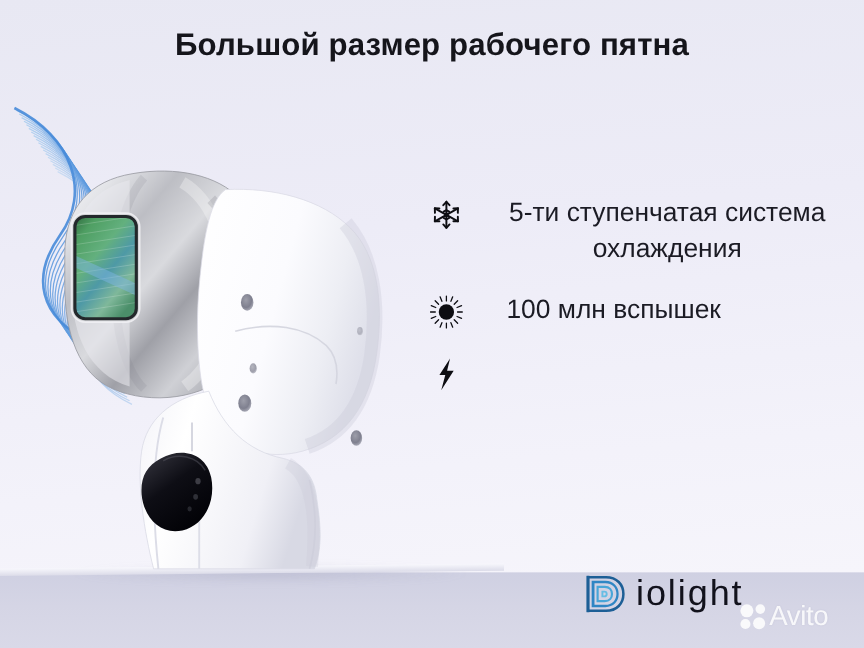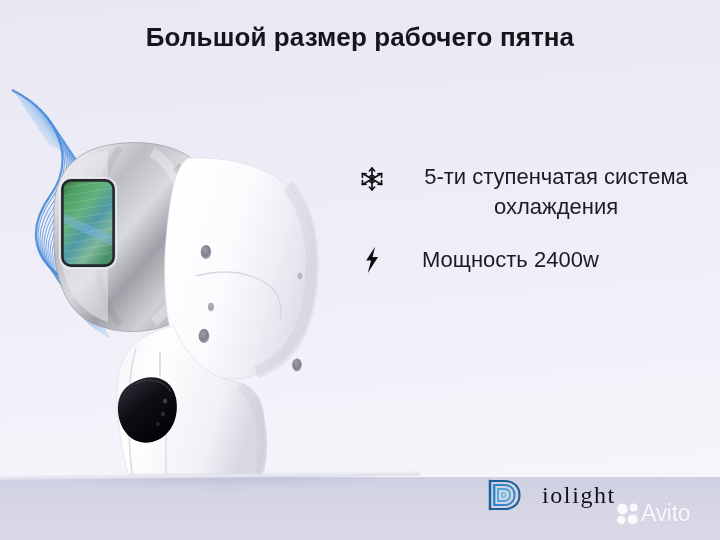--- a/index.html
+++ b/index.html
@@ -105,25 +105,25 @@
 
   
   .logo {
     position: absolute;
     left: 486px; top: 478px;
     display: flex;
     align-items: center;
   }
   .logo-mark { width: 40px; height: 34px; display: block; }
   .logo-word {
-    font-family: Liberation Serif, serif;
-    font-size: 24px;
+    font-family: Liberation Sans, sans-serif;
+    font-size: 30px;
     color: #12121c;
     letter-spacing: 1.6px;
-    margin-left: 16px;
+    margin-left: 4px;
     line-height: 1;
   }
 
   
   .avito {
     position: absolute;
     left: 616px; top: 502px;
     display: flex;
     align-items: center;
     opacity: .92;
@@ -339,28 +339,41 @@
           <path d="M3.1 7l3.5.1M3.1 7l.1 3.5M20.9 17l-3.5-.1M20.9 17l-.1-3.5"></path>
           <path d="M20.9 7l-3.5.1M20.9 7l-.1 3.5M3.1 17l3.5-.1M3.1 17l.1-3.5"></path>
           <path d="M12 8.4l-2.1 1.2M12 8.4l2.1 1.2M12 15.6l-2.1-1.2M12 15.6l2.1-1.2"></path>
           <circle cx="12" cy="12" r="1.7" fill="#0d0d12" stroke="none"></circle>
         </svg>
       </span>
       <span class="feat-text">5-ти ступенчатая система
 охлаждения</span>
     </div>
 
+    <div class="feature f2">
+      <span class="feat-icon">
+        <svg width="30" height="30" viewBox="0 0 24 24">
+          <circle cx="12" cy="12" r="5.1" fill="#0d0d12"></circle>
+          <g stroke="#0d0d12" stroke-width="0.85" stroke-linecap="round">
+            <path d="M12 1.4v3.2M12 19.4v3.2M1.4 12h3.2M19.4 12h3.2"></path>
+            <path d="M4.5 4.5l2.3 2.3M17.2 17.2l2.3 2.3M19.5 4.5l-2.3 2.3M6.8 17.2l-2.3 2.3"></path>
+            <path d="M7.8 1.9l1.2 3M15 19.1l1.2 3M1.9 7.8l3 1.2M19.1 15l3 1.2"></path>
+            <path d="M16.2 1.9l-1.2 3M9 19.1l-1.2 3M22.1 7.8l-3 1.2M4.9 15l-3 1.2"></path>
+          </g>
+        </svg>
+      </span>
+      <span class="feat-text">100 млн вспышек</span>
+    </div>
 
     <div class="feature f3">
       <span class="feat-icon">
         <svg width="24" height="28" viewBox="0 0 16 24">
           <path d="M10.6 0.6 L3.0 12.4 L7.2 12.4 L4.3 23.4 L13.2 9.4 L8.5 9.4 Z" fill="#0d0d12"></path>
         </svg>
       </span>
-      <span class="feat-text">Мощность 2400w</span>
     </div>
 
   </div>
 
   <div class="logo">
     <span>
       <svg class="logo-mark" viewBox="0 0 40 34">
         <g fill="none" stroke-linecap="square">
           <path d="M4 3 H19 C28 3 33.5 9 33.5 17 C33.5 25 28 31 19 31 H4 Z" stroke="#1d5f96" stroke-width="2.1"></path>
           <path d="M8 7 H18.5 C24.8 7 28.6 11.4 28.6 17 C28.6 22.6 24.8 27 18.5 27 H8 Z" stroke="#2f86c4" stroke-width="1.9"></path>

